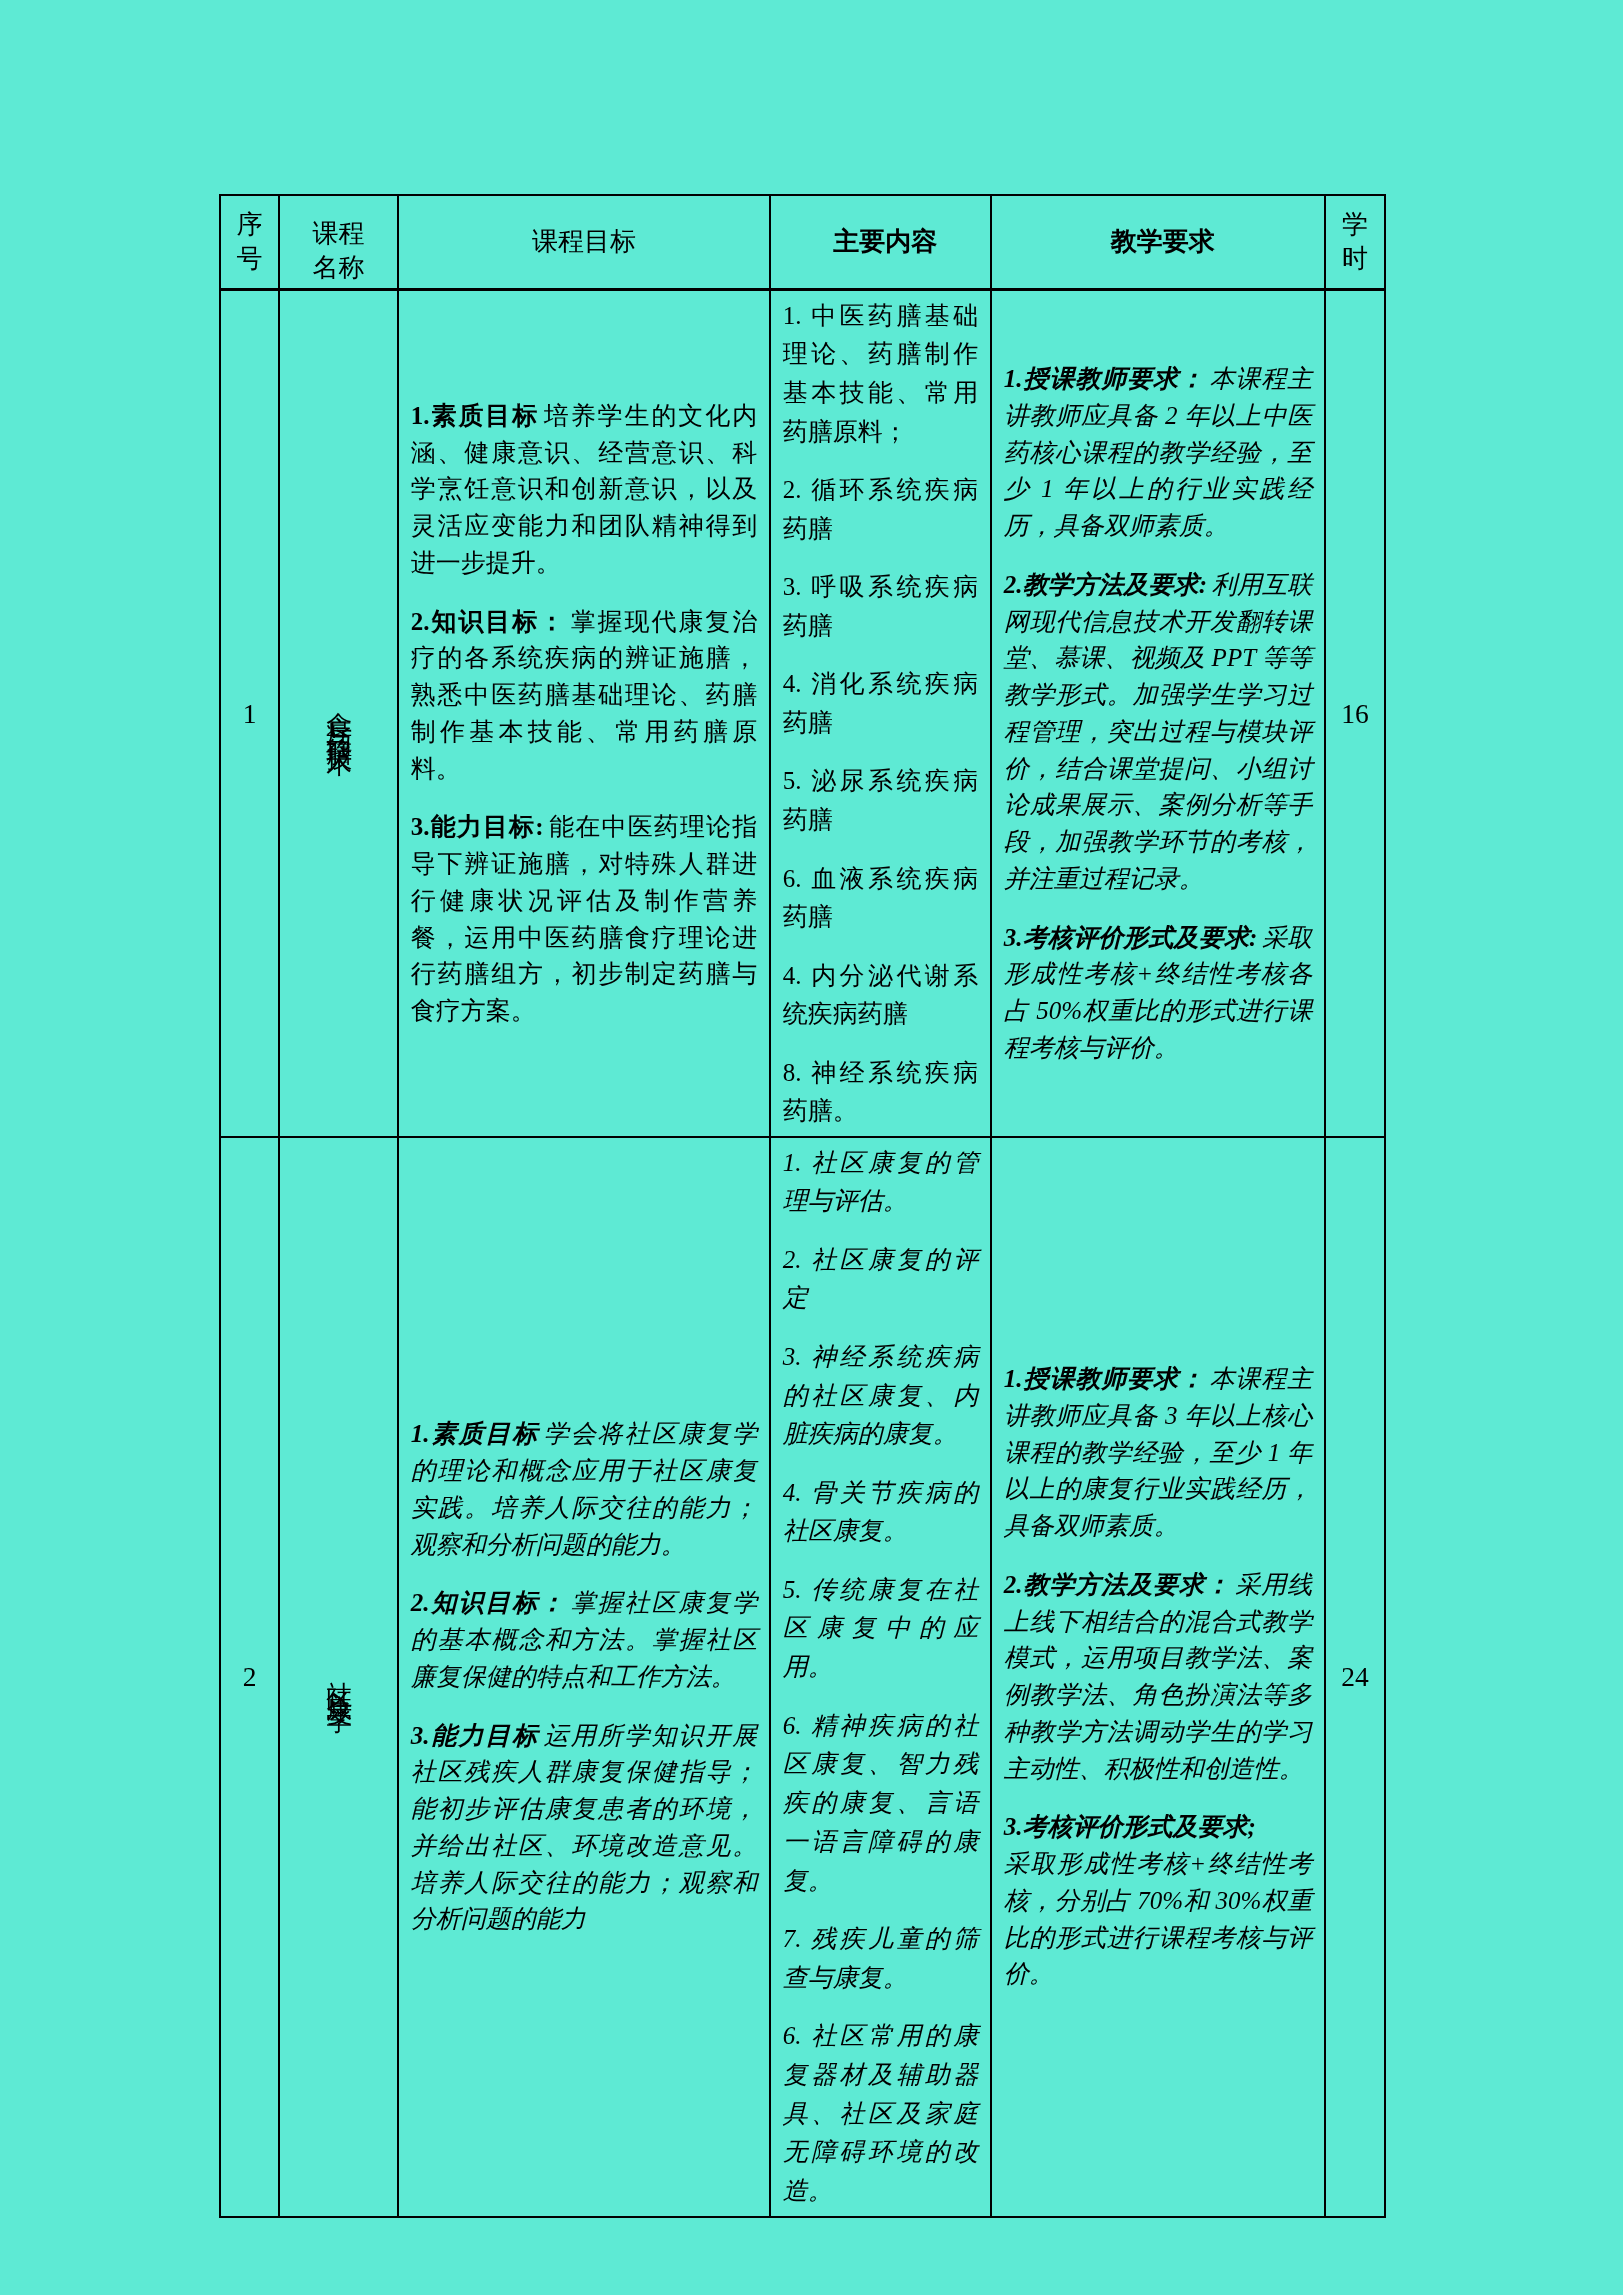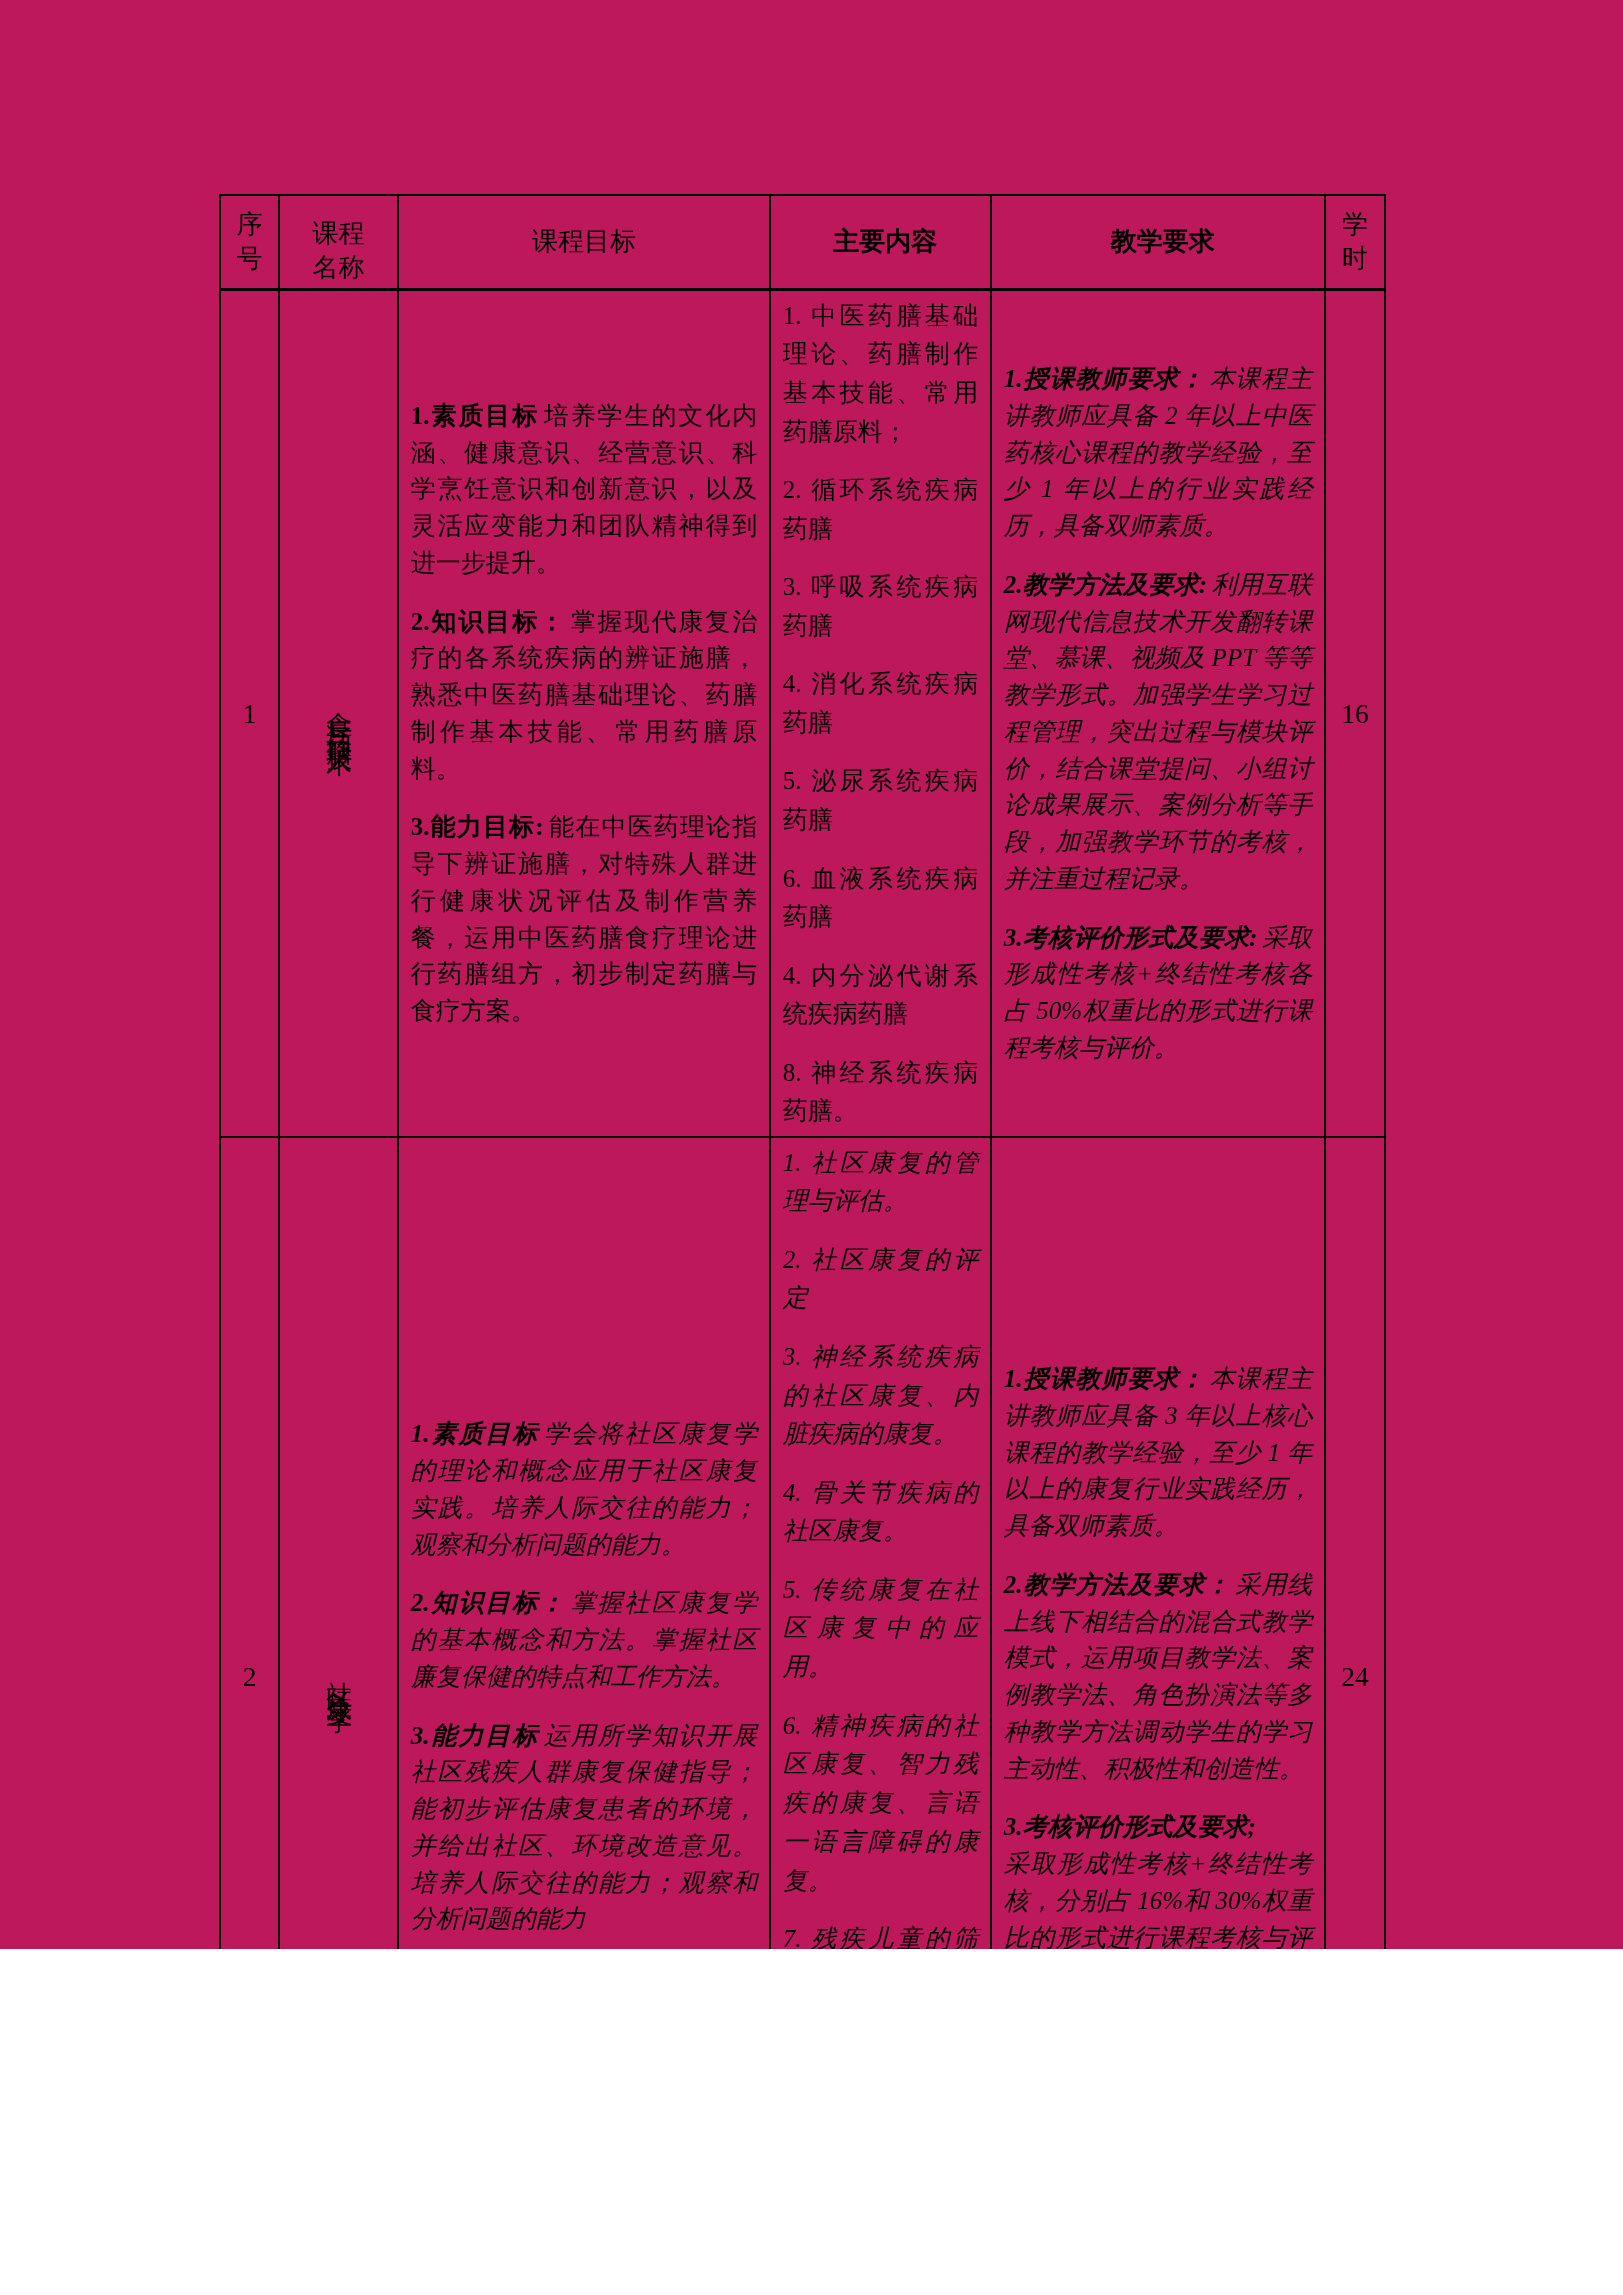--- a/index.html
+++ b/index.html
@@ -7,22 +7,22 @@
     padding: 0;
     background: #ffffff;
     width: 1623px;
     height: 2295px;
     font-family: "Liberation Serif", "DejaVu Serif", serif;
     color: #000;
   }
   .page {
     position: relative;
     width: 1623px;
-    height: 1949px;
-    background: #be185d;
+    height: 2295px;
+    background: #5eead4;
     overflow: hidden;
   }
   table.course-table {
     position: absolute;
     left: 219px;
     top: 194px;
     width: 1163px;
     border-collapse: collapse;
     table-layout: fixed;
     border: 2.6px solid #000;
@@ -152,21 +152,21 @@
           <p class="citem">3. 神经系统疾病的社区康复、内脏疾病的康复。</p>
           <p class="citem">4. 骨关节疾病的社区康复。</p>
           <p class="citem">5. 传统康复在社区康复中的应用。</p>
           <p class="citem">6. 精神疾病的社区康复、智力残疾的康复、言语一语言障碍的康复。</p>
           <p class="citem">7. 残疾儿童的筛查与康复。</p>
           <p class="citem">6. 社区常用的康复器材及辅助器具、社区及家庭无障碍环境的改造。</p>
         </td>
         <td class="cell-top">
           <p class="para"><span class="plabel">1.授课教师要求：</span><span class="ptext">本课程主讲教师应具备 3 年以上核心课程的教学经验，至少 1 年以上的康复行业实践经历，具备双师素质。</span></p>
           <p class="para"><span class="plabel">2.教学方法及要求：</span><span class="ptext">采用线上线下相结合的混合式教学模式，运用项目教学法、案例教学法、角色扮演法等多种教学方法调动学生的学习主动性、积极性和创造性。</span></p>
-          <p class="para"><span class="plabel">3.考核评价形式及要求;</span><span class="ptext block">采取形成性考核+终结性考核，分别占 16%和 30%权重比的形式进行课程考核与评价。</span></p>
+          <p class="para"><span class="plabel">3.考核评价形式及要求;</span><span class="ptext block">采取形成性考核+终结性考核，分别占 70%和 30%权重比的形式进行课程考核与评价。</span></p>
         </td>
         <td class="cell-center"><span class="num">24</span></td>
       </tr>
     </tbody>
   </table>
 
 
 </div>
 
 

